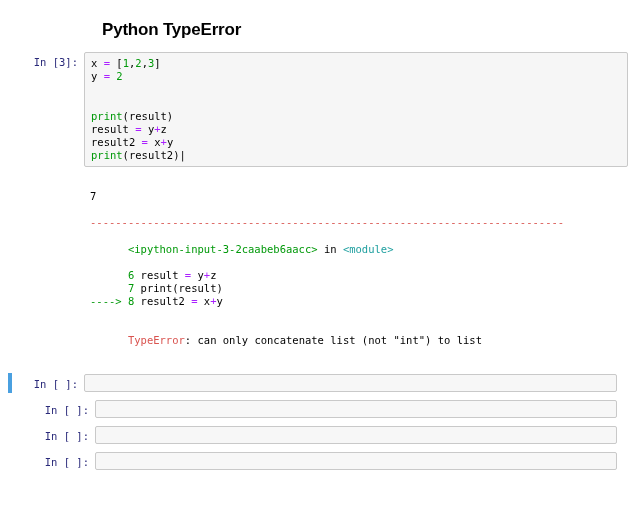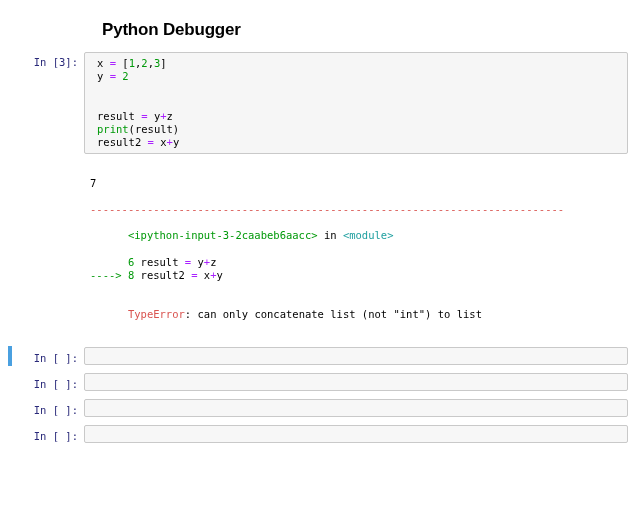--- a/index.html
+++ b/index.html
@@ -37,21 +37,21 @@
       min-width: 72px;
       text-align: right;
       padding: 4px 6px 0 0;
       color: #2a2a7a;
     }
     .code-area {
       flex: 1;
       border: 1px solid #c9c9c9;
       background: #f7f7f7;
       border-radius: 2px;
-      padding: 4px 12px;
+      padding: 4px 6px;
       min-height: 14px;
     }
     .code-area.input {
       background: #f6f6f6;
     }
     .line { white-space: pre; }
     .tok-var { color: #000; }
     .tok-op { color: #aa22ff; }
     .tok-num { color: #009909; }
     .tok-func { color: #009909; }
@@ -66,63 +66,65 @@
       color: #d9534f;
       letter-spacing: 0;
     }
     .err { color: #d9534f; }
     .cyan { color: #20a0a0; }
     .grn { color: #009909; }
     .arrow { color: #009909; }
     .empty-cell {
       display: flex;
       align-items: center;
-      margin: 6px 0;
+      margin: 6px 11px;
       padding: 1px 0;
     }
     .empty-cell.selected {
       border-left: 4px solid #4aa0e0;
       margin-left: -4px;
       background: #fff;
     }
     .empty-cell .code-area {
       height: 18px;
       padding: 2px 6px;
       background: #f7f7f7;
     }
   </style>
 </head>
 <body>
 
 <div class="page">
 
-  <h2>Python Debugger</h2>
+  <h2>Python TypeError</h2>
 
   <div class="cell">
     <div class="prompt mono">In [3]:</div>
     <div class="code-area input mono" id="code-body">
         <div class="line"><span class="tok-var">x </span><span class="tok-op">=</span><span class="tok-var"> [</span><span class="tok-num">1</span><span class="tok-var">,</span><span class="tok-num">2</span><span class="tok-var">,</span><span class="tok-num">3</span><span class="tok-var">]</span></div>
         <div class="line"><span class="tok-var">y </span><span class="tok-op">=</span><span class="tok-var"> </span><span class="tok-num">2</span></div>
         <div class="line"><span class="tok-var"> </span></div>
         <div class="line"><span class="tok-var"> </span></div>
+        <div class="line"><span class="tok-func">print</span><span class="tok-paren">(result)</span></div>
         <div class="line"><span class="tok-var">result </span><span class="tok-op">=</span><span class="tok-var"> y</span><span class="tok-op">+</span><span class="tok-var">z</span></div>
-        <div class="line"><span class="tok-func">print</span><span class="tok-paren">(result)</span></div>
         <div class="line"><span class="tok-var">result2 </span><span class="tok-op">=</span><span class="tok-var"> x</span><span class="tok-op">+</span><span class="tok-var">y</span></div>
+        <div class="line"><span class="tok-func">print</span><span class="tok-paren">(result2)</span><span class="cursor">|</span></div>
       </div>
   </div>
 
   <div class="output-block mono">
     <div class="line">7</div>
     <div class="line">&nbsp;</div>
     <div class="line rule">---------------------------------------------------------------------------</div>
     <div class="line">
       <span class="grn">&lt;ipython-input-3-2caabeb6aacc&gt;</span><span> in </span><span class="cyan">&lt;module&gt;</span>
     </div>
     <div id="tb-lines">
         <div class="line"><span class="arrow">      </span><span class="grn">6</span><span> result </span><span class="tok-op">=</span><span> y</span><span class="tok-op">+</span><span>z</span></div>
+        <div class="line"><span class="arrow">      </span><span class="grn">7</span><span> </span><span>print</span><span>(result)</span></div>
         <div class="line"><span class="arrow">----&gt; </span><span class="grn">8</span><span> result2 </span><span class="tok-op">=</span><span> x</span><span class="tok-op">+</span><span>y</span></div>
       </div>
     <div class="line">&nbsp;</div>
     <div class="line">
       <span class="err">TypeError</span><span>: can only concatenate list (not "int") to list</span>
     </div>
   </div>
 
   <div class="empty-cell selected">
     <div class="prompt mono">In [ ]:</div>

